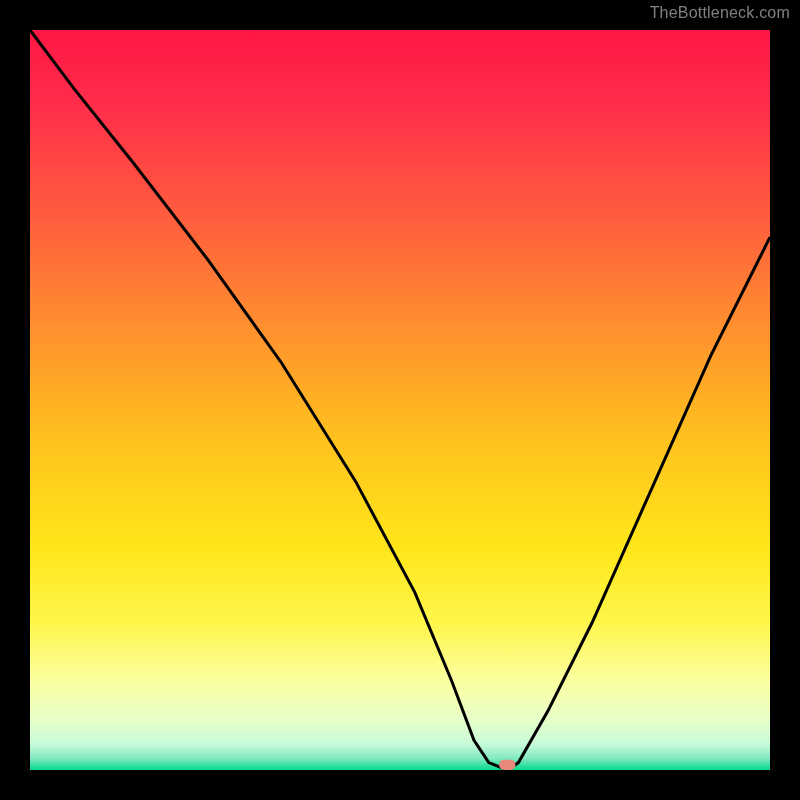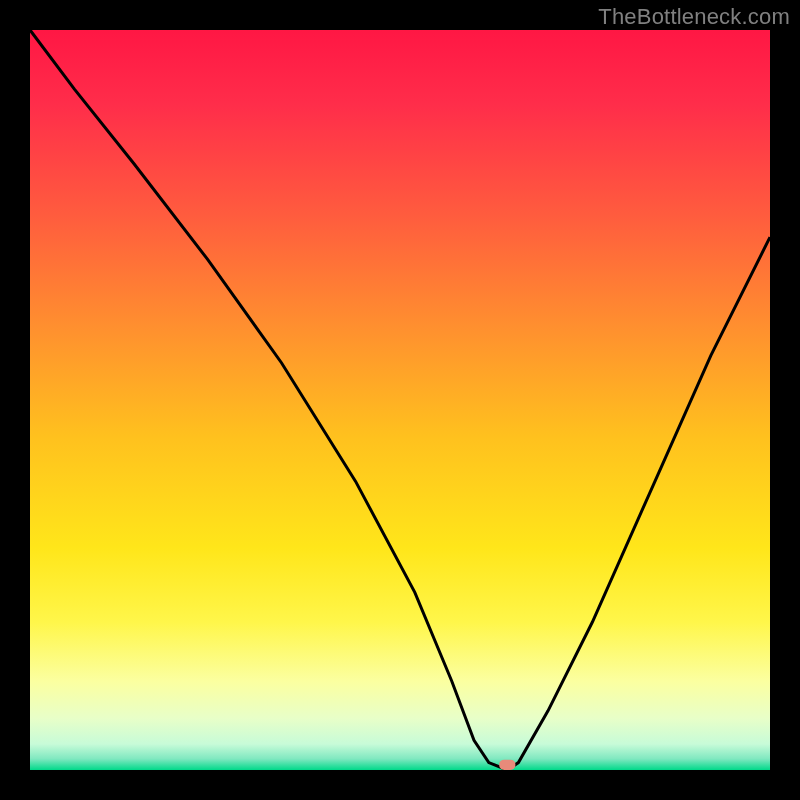--- a/index.html
+++ b/index.html
@@ -9,21 +9,21 @@
     height: 800px;
     background: #000;
     font-family: Arial, sans-serif;
     overflow: hidden;
   }
   .watermark {
     position: absolute;
     top: 4px;
     right: 10px;
     color: #808080;
-    font-size: 22px;
+    font-size: 16px;
     font-weight: 400;
     letter-spacing: 0.2px;
     z-index: 50;
   }
   svg {
     display: block;
   }
 </style>
 </head>
 <body>

